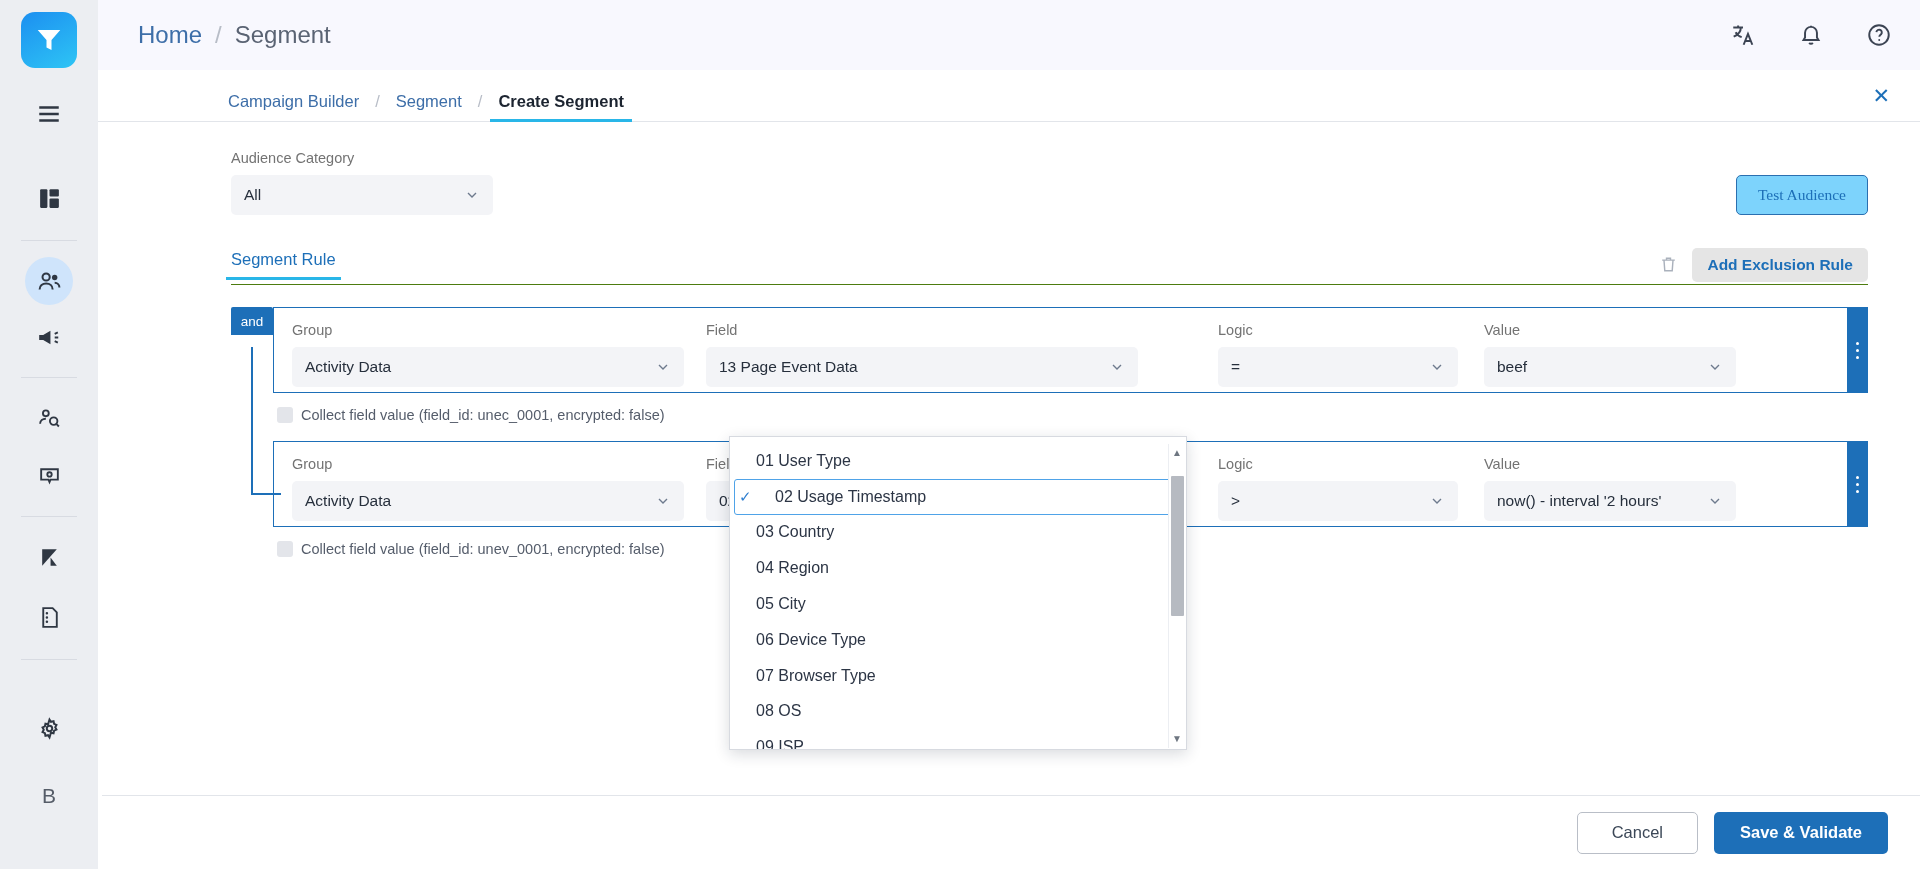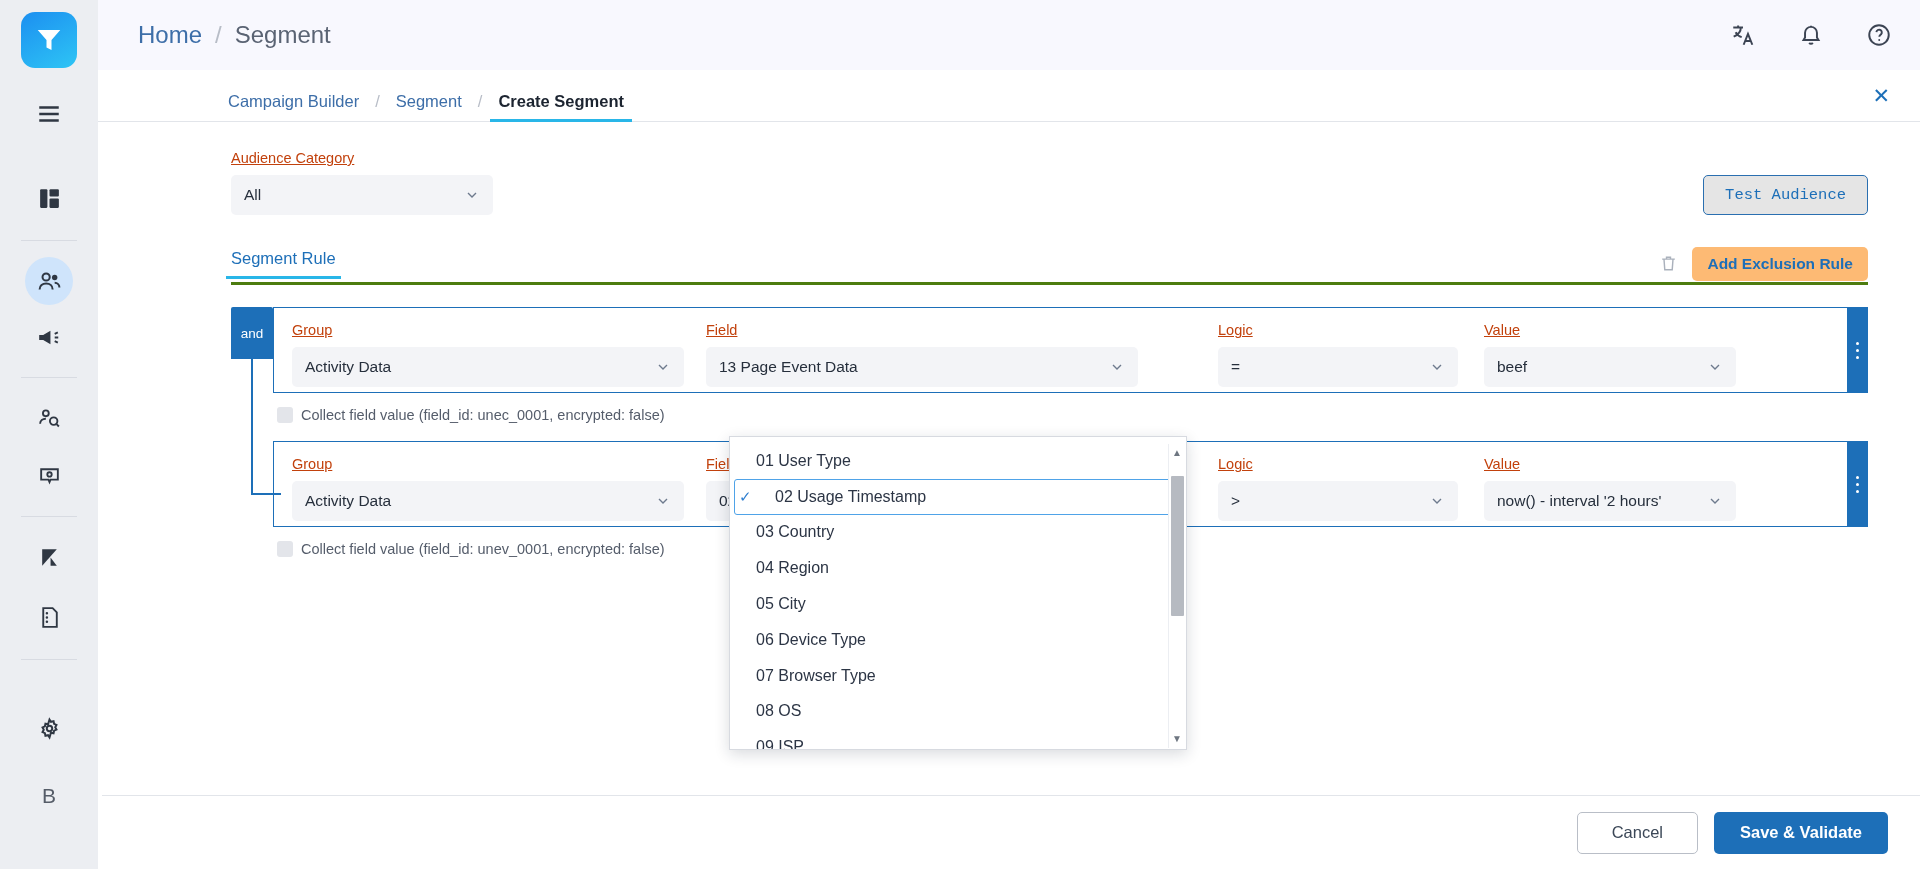--- a/index.html
+++ b/index.html
@@ -60,57 +60,57 @@
   .sub-active::after {
     content: ""; position: absolute; left: -8px; right: -8px; bottom: -11px;
     height: 3px; background: #29b6e8;
   }
   .close-x { position: absolute; right: 30px; top: 14px; color: #1d6fb8; font-size: 21px; cursor: pointer; }
 
   
   .body { flex: 1; background: #fff; padding: 0 24px 0 0; position: relative; overflow: visible; }
 
   .catrow { display: flex; align-items: flex-end; padding: 28px 28px 0 133px; }
-  .field-label { font-size: 14.5px; color: #c2410c; margin-bottom: 9px; text-decoration: underline; }
+  .field-label { font-size: 14.5px; color: #737373; margin-bottom: 9px; }
   .select {
     background: #f3f4f7; border-radius: 5px; height: 40px;
     display: flex; align-items: center; padding: 0 13px; font-size: 15.5px; color: #262f3c;
     cursor: pointer; position: relative;
   }
   .select .chev { margin-left: auto; color: #6d7a8d; }
   .cat-select { width: 262px; }
   .catrow-spacer { flex: 1; }
   .btn-outline {
-    border: 1px solid #2a6fb0; color: #1d6fb8; background: #e5e5e5; border-radius: 5px;
+    border: 1px solid #2a6fb0; color: #1d6fb8; background: #7dd3fc; border-radius: 5px;
     height: 40px; padding: 0 21px; font-size: 15.5px; display: flex; align-items: center;
-    cursor: pointer; font-family: Liberation Mono, monospace;
+    cursor: pointer; font-family: Liberation Serif, serif;
   }
 
   .tabrow {
     display: flex; align-items: center; margin: 30px 28px 0 133px;
-    border-bottom: 3px solid #4d7c0f; height: 40px; position: relative;
+    border-bottom: 1px solid #4d7c0f; height: 40px; position: relative;
   }
   .tab {
     font-size: 16.5px; color: #1d6fb8; padding-bottom: 10px; position: relative; cursor: pointer;
   }
   .tab.active::after {
     content:""; position:absolute; left:-5px; right:-5px; bottom:-1px; height:3px; background:#29b6e8;
   }
   .tabrow-spacer { flex: 1; }
   .trash { color: #aab1bc; margin-right: 14px; cursor: pointer; display:flex; }
   .btn-ghost {
-    background: #fdba74; color: #1d6fb8; border: none; border-radius: 5px;
+    background: #e5e5e5; color: #1d6fb8; border: none; border-radius: 5px;
     height: 34px; padding: 0 15px; font-size: 15.5px; font-weight: bold; cursor: pointer;
     display:flex; align-items:center; font-family: inherit;
   }
 
   
   .rules { position: relative; margin-left: 133px; margin-right: 28px; margin-top: 22px; }
   .andtag {
-    position: absolute; left: 0; top: 0; width: 42px; height: 52px; background: #1d6fb8;
+    position: absolute; left: 0; top: 0; width: 42px; height: 28px; background: #1d6fb8;
     color: #fff; font-size: 13.5px; display: flex; align-items: center; justify-content: center;
     border-radius: 2px 2px 0 0; z-index: 3;
   }
   .andline {
     position: absolute; left: 20px; top: 40px; width: 2px; background: #1d6fb8; z-index: 2;
   }
   .andline-foot {
     position: absolute; width: 30px; height: 2px; background: #1d6fb8; z-index: 2;
   }
 

